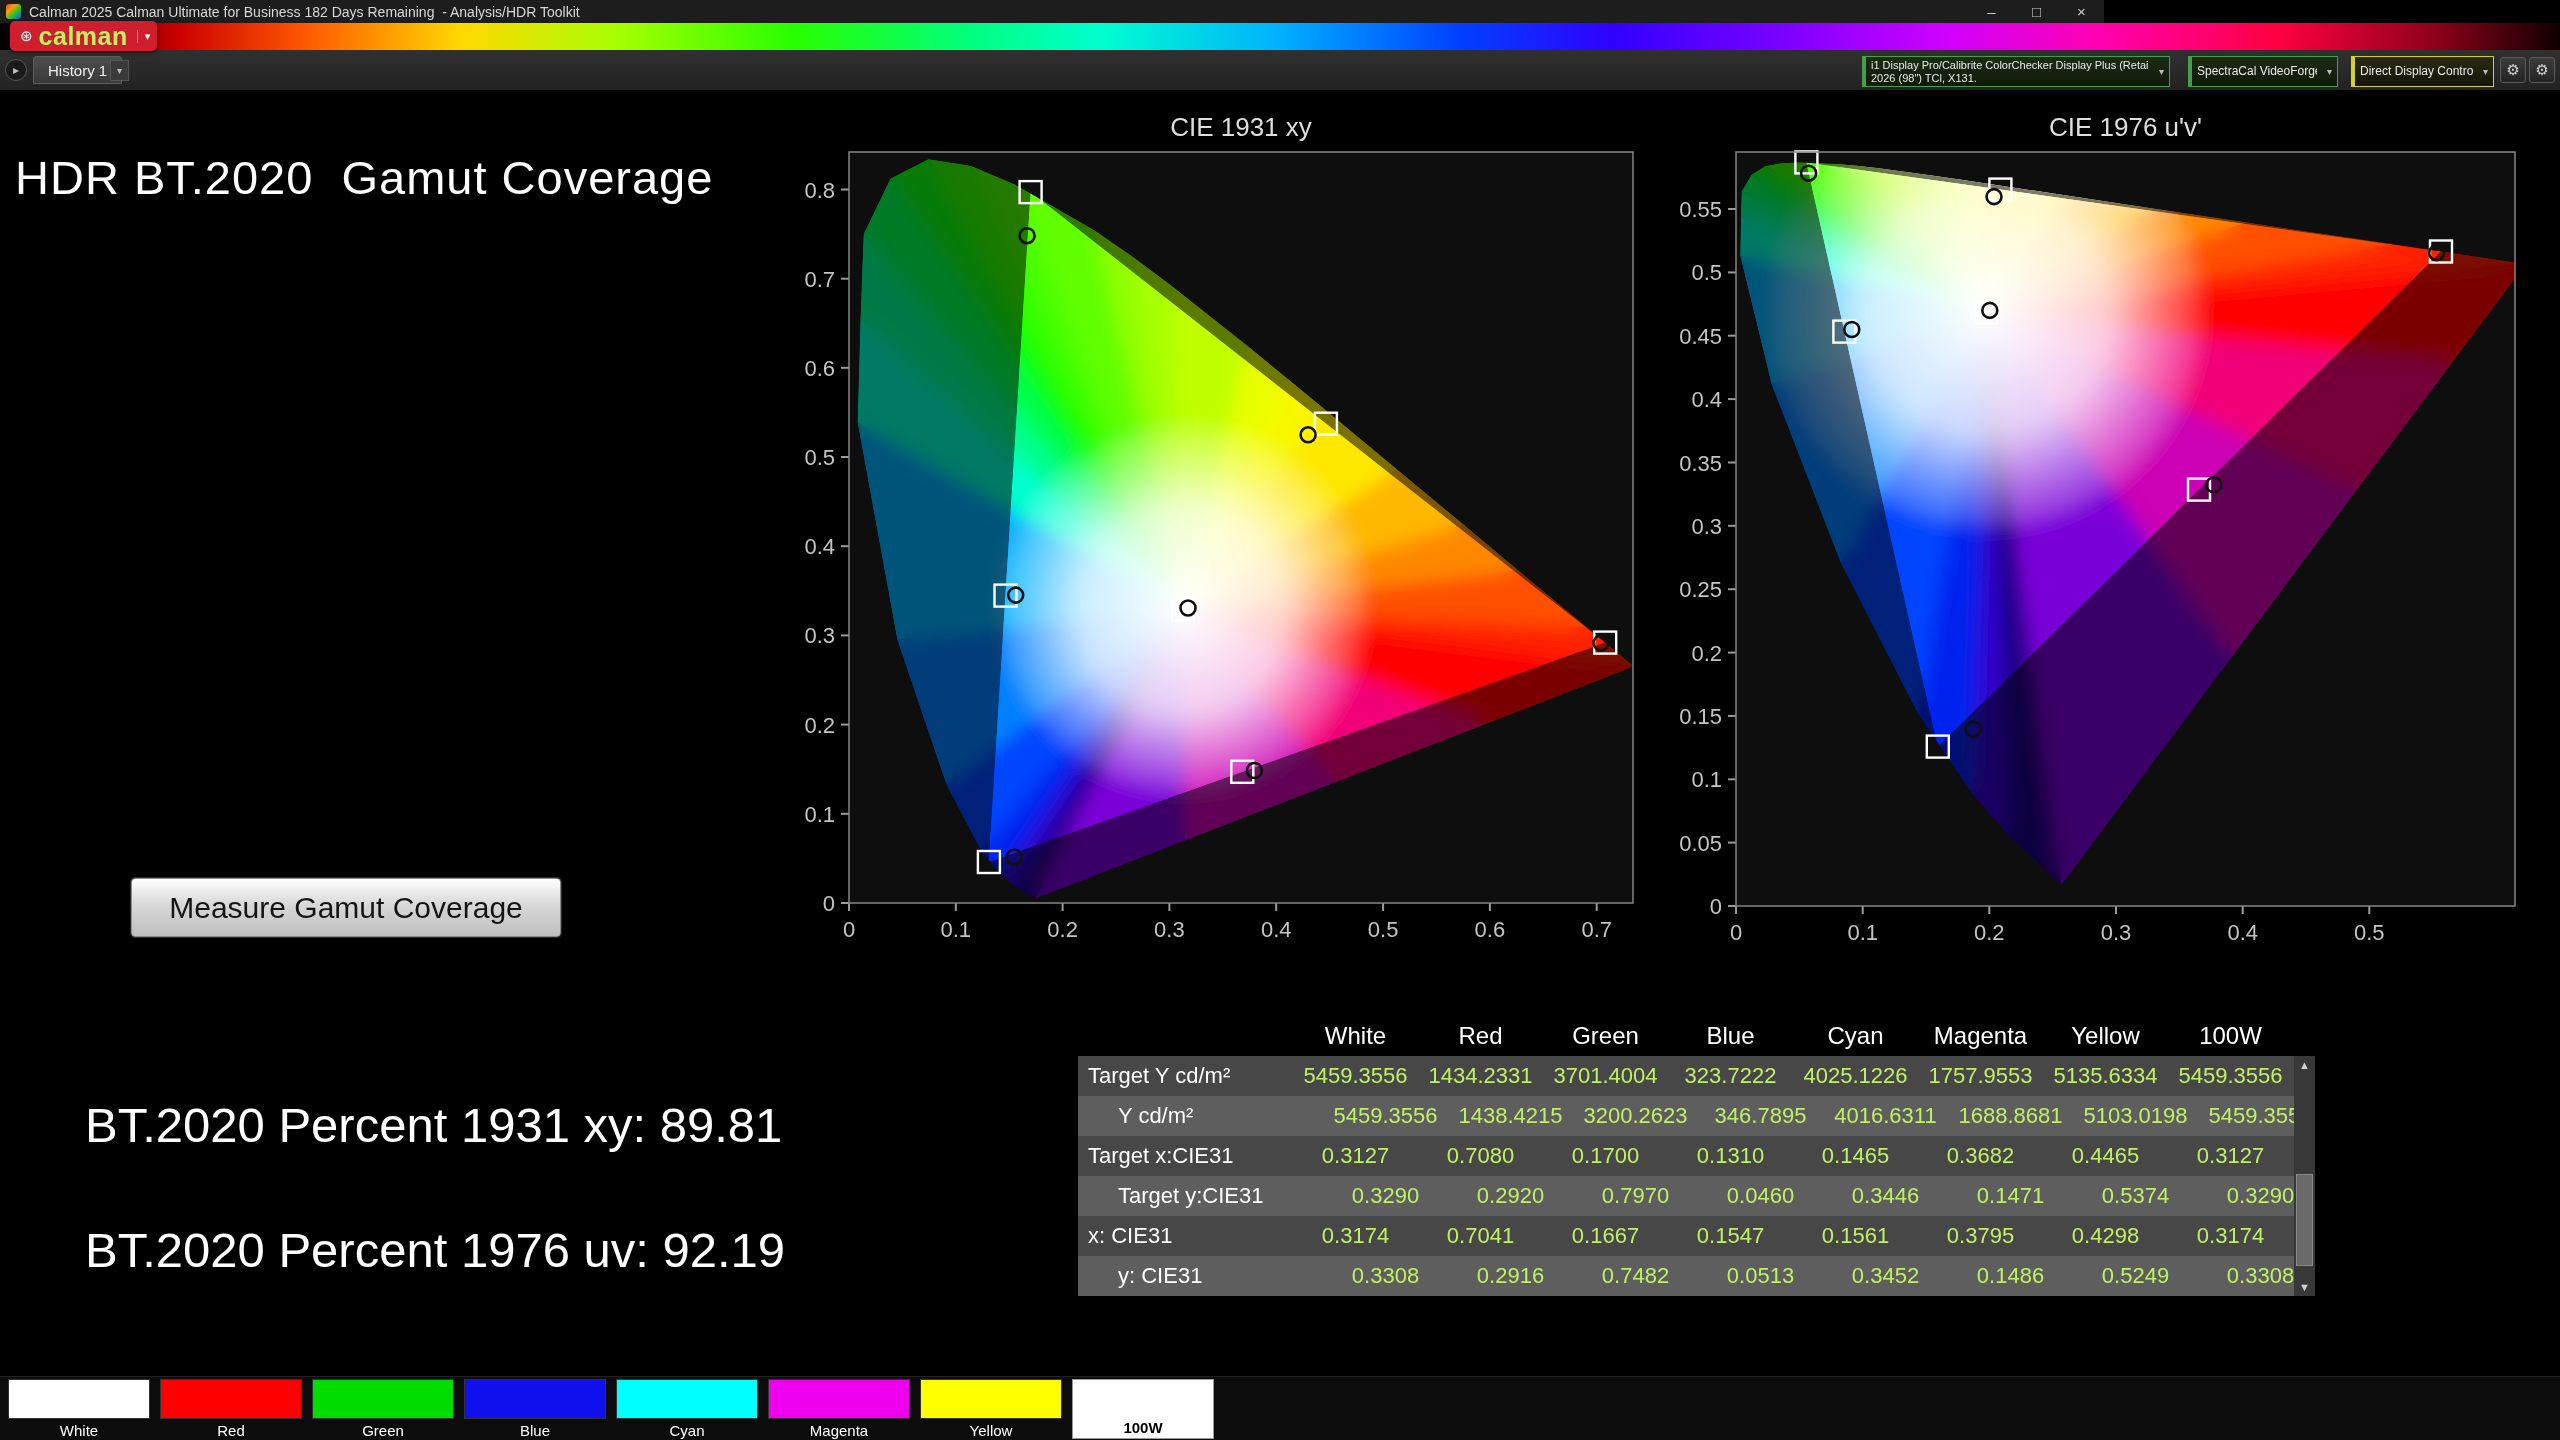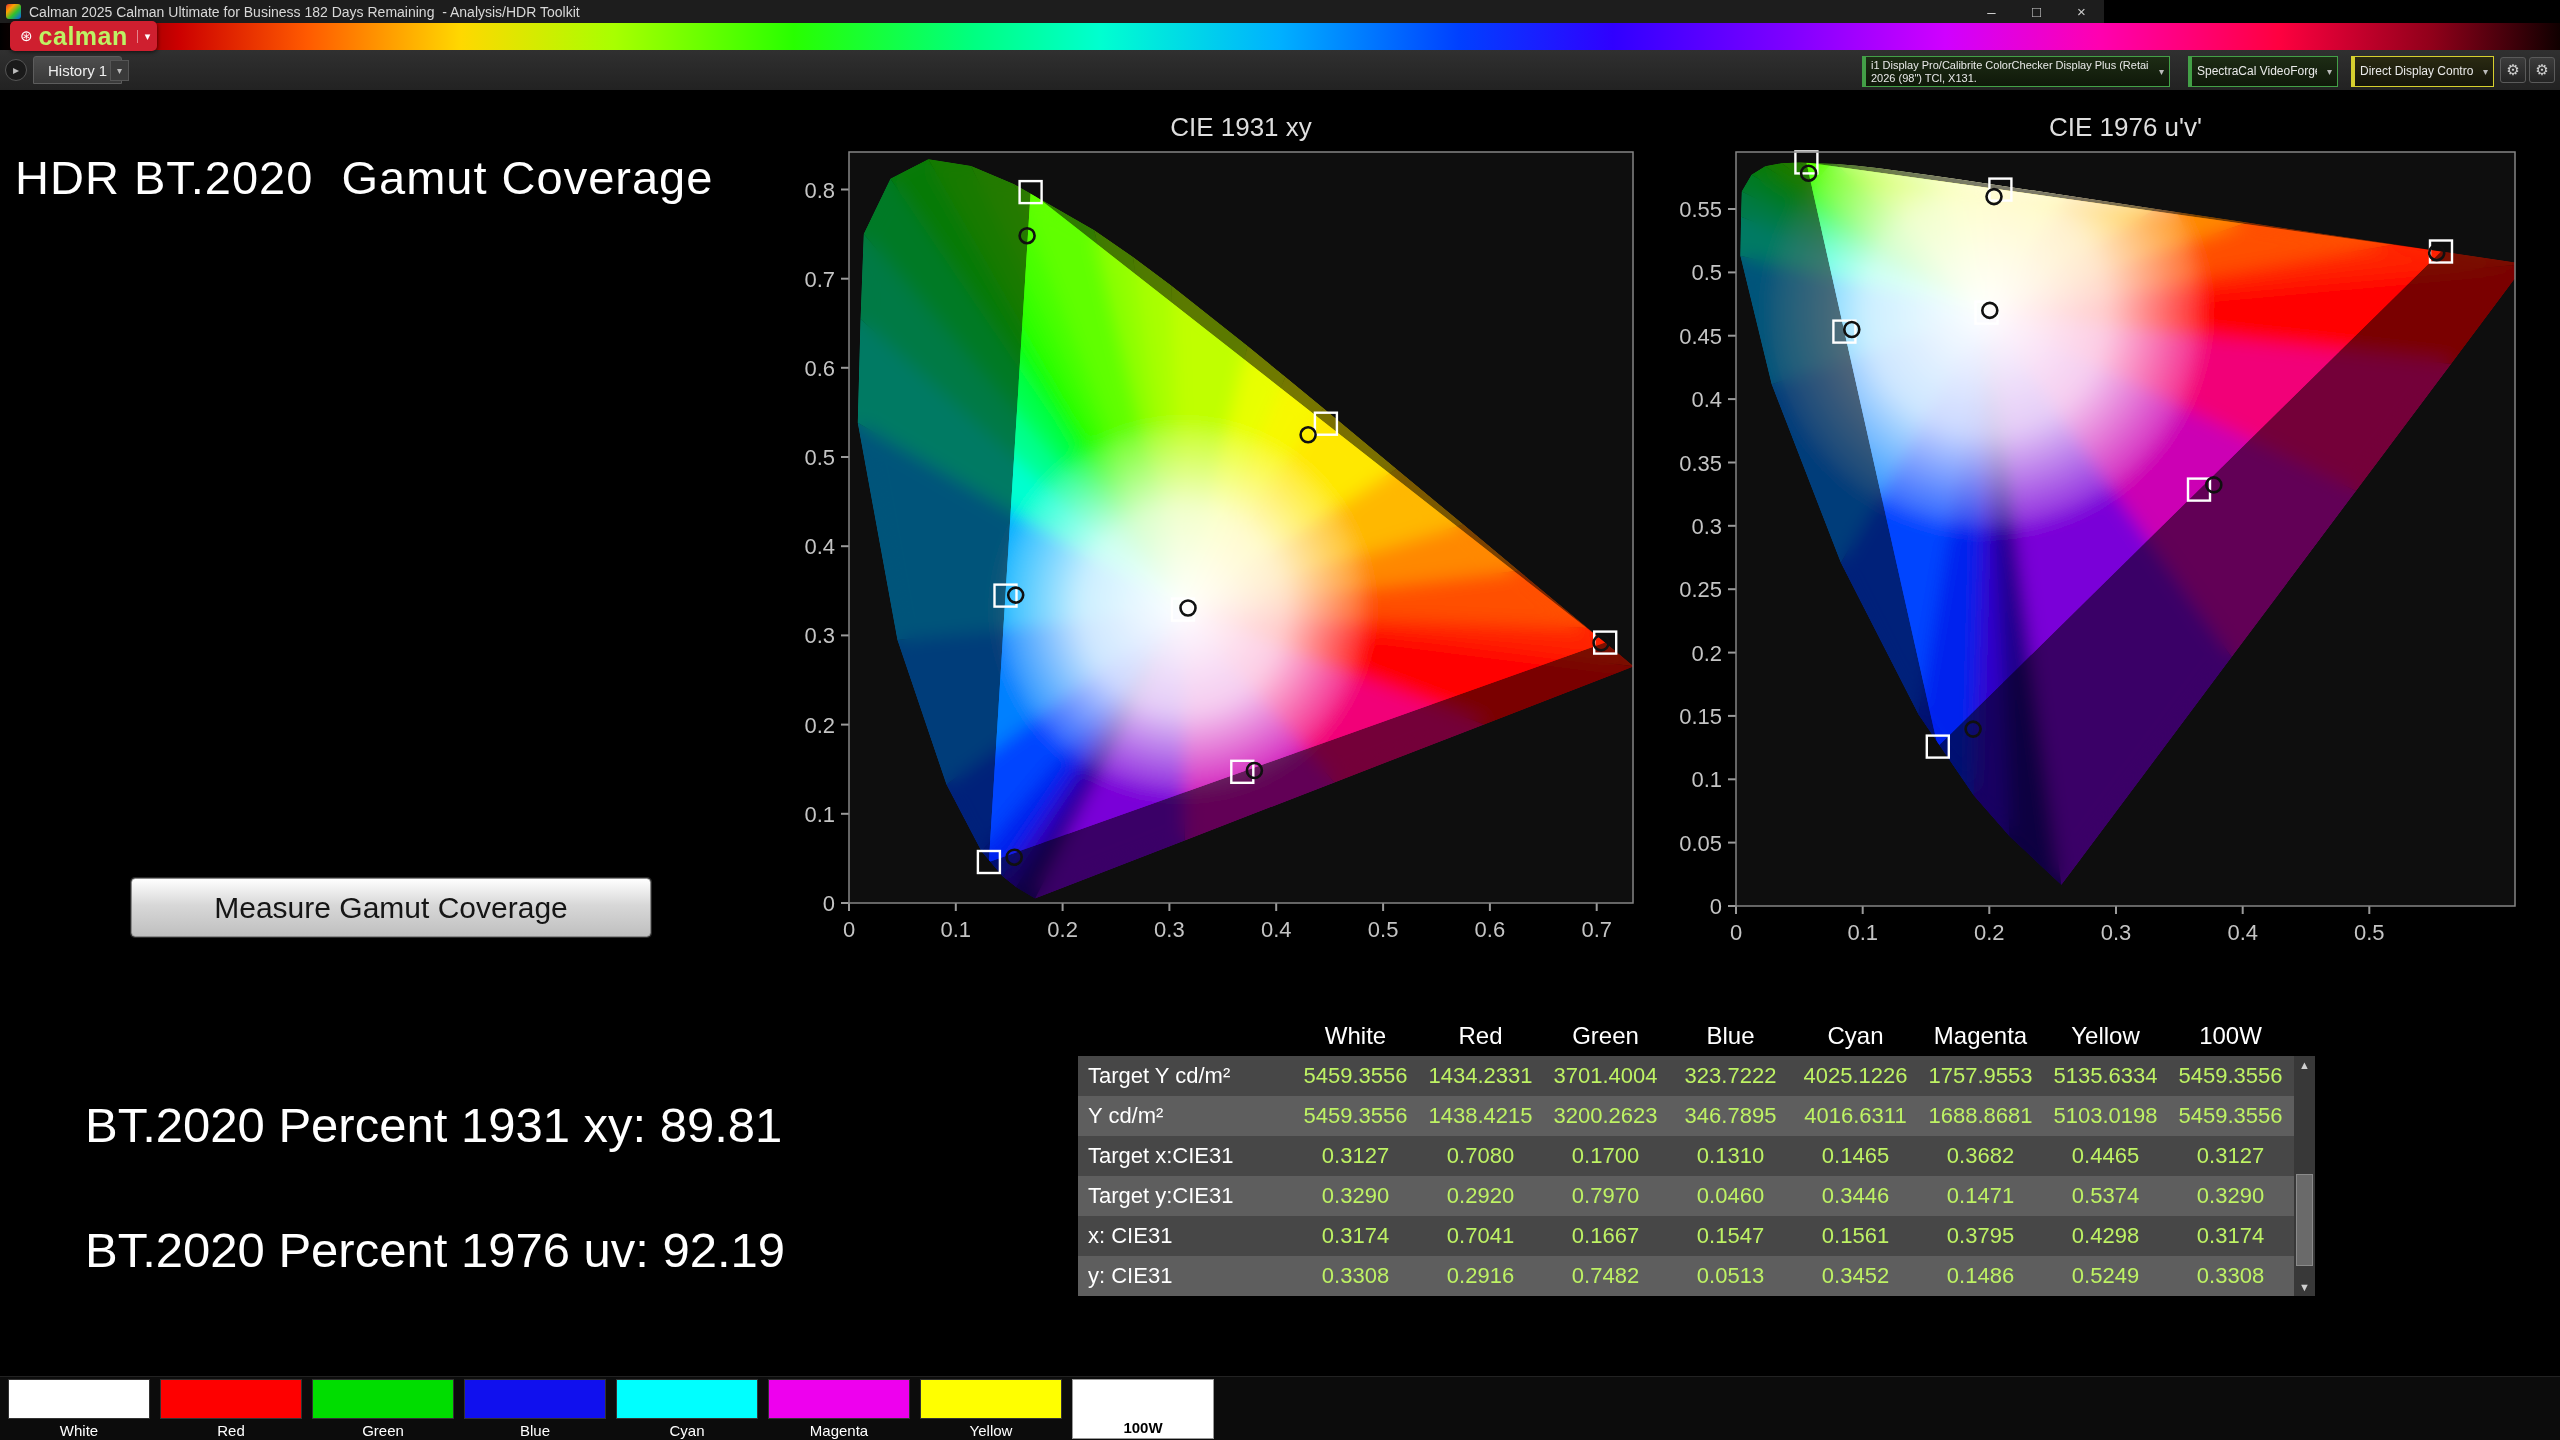--- a/index.html
+++ b/index.html
@@ -57,38 +57,38 @@
   .dd-arrow{width:15px;color:#bbb;font-size:10px;text-align:center;}
   .gear-btn{position:absolute;top:7px;width:26px;height:26px;border-radius:3px;
             background:linear-gradient(#3c3c3c,#242424);border:1px solid #5a5a5a;color:#d0d0d0;
             font-size:15px;display:flex;align-items:center;justify-content:center;box-sizing:border-box;}
   #gear1{left:2500px;} #gear2{left:2529px;}
 
   
   .main-bg{position:absolute;top:90px;left:0;width:2560px;height:1286px;background:#000;}
   .page-title{position:absolute;left:11px;top:146px;font-size:47px;font-weight:normal;
               color:#fff;letter-spacing:1px;white-space:pre;margin:4px;}
-  .measure-btn{position:absolute;left:131px;top:878px;width:520px;height:59px;
+  .measure-btn{position:absolute;left:131px;top:878px;width:430px;height:59px;
               background:linear-gradient(#ffffff,#d8d8d8 45%,#bfbfbf);
               border:1px solid #8a8a8a;border-radius:4px;font-size:30px;color:#151515;
               font-family:"Liberation Sans",sans-serif;
               box-shadow:0 0 0 1px #2a2a2a,0 2px 6px rgba(0,0,0,.7);}
   .result{position:absolute;left:85px;font-size:49px;color:#fff;}
   .r1{top:1097px;} .r2{top:1222px;}
 
   
   svg text{font-family:"Liberation Sans",sans-serif;}
   svg .tick{fill:#c4c4c4;font-size:22px;}
   svg .ctitle{fill:#dedede;font-size:26px;}
 
   
   .datatable{position:absolute;left:1078px;top:1016px;width:1237px;height:281px;background:#000;}
   .thead,.trow{display:grid;grid-template-columns:215px repeat(8,125px);height:40px;}
   .hc{display:flex;align-items:center;justify-content:center;color:#fff;font-size:24px;}
-  .trow.odd{background:#474747;} .trow.even{background:#5e5e5e;}
+  .trow.odd{background:#474747;} .trow.even{background:#5e5e5e;padding-left:30px;}
   .lc{display:flex;align-items:center;padding-left:10px;font-weight:normal;font-size:22px;color:#fff;}
   .vc{display:flex;align-items:center;justify-content:center;font-size:22px;color:#bef264;}
   .vscroll{position:absolute;right:0;top:40px;height:240px;width:21px;background:#383838;}
   .sarrow{position:absolute;left:0;width:21px;text-align:center;font-size:11px;color:#cfcfcf;height:16px;line-height:16px;}
   .sarrow.up{top:1px;} .sarrow.dn{bottom:1px;}
   .sthumb{position:absolute;left:2px;width:17px;top:118px;height:92px;background:#6a6a6a;border:1px solid #8a8a8a;box-sizing:border-box;}
 
   
   .bottombar{position:absolute;left:0;top:1376px;width:2560px;height:64px;background:#0c0c0c;border-top:1px solid #222;box-sizing:border-box;}
   #swatches{position:absolute;left:8px;top:2px;display:flex;gap:10px;}

